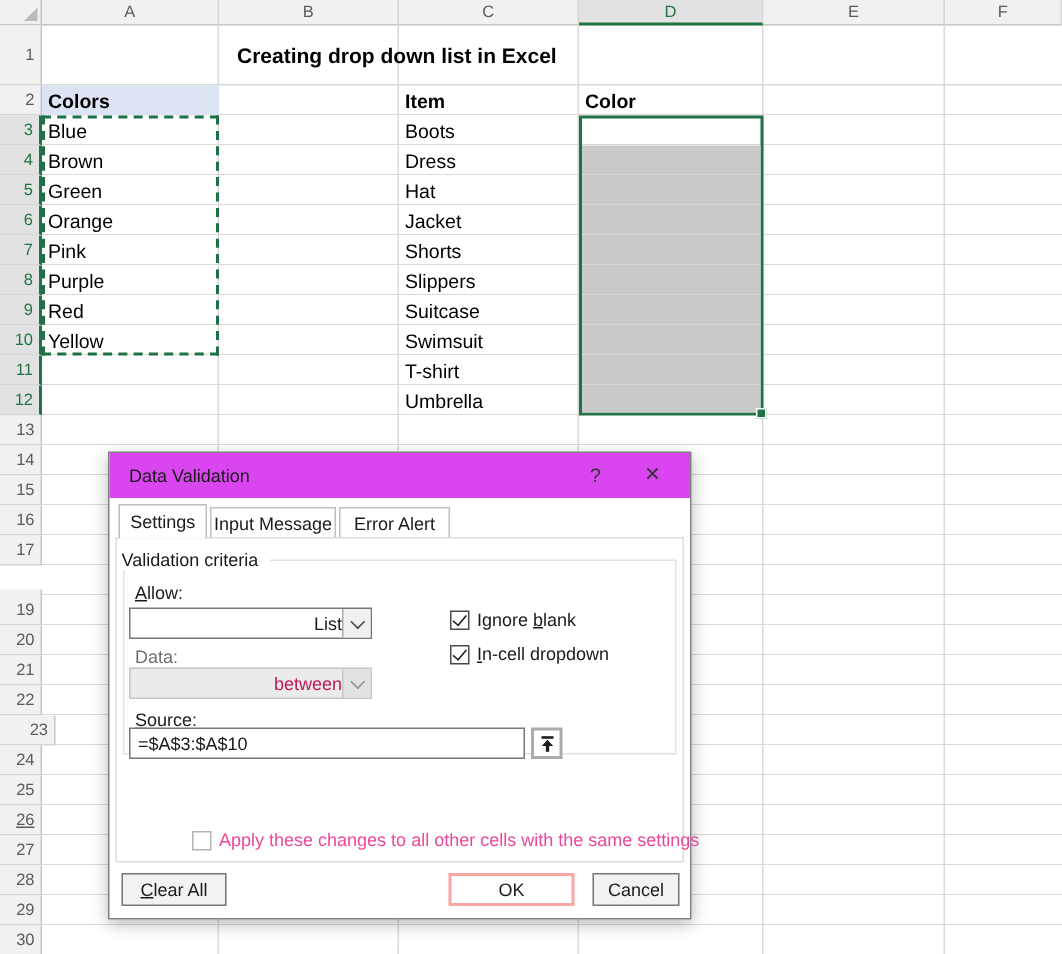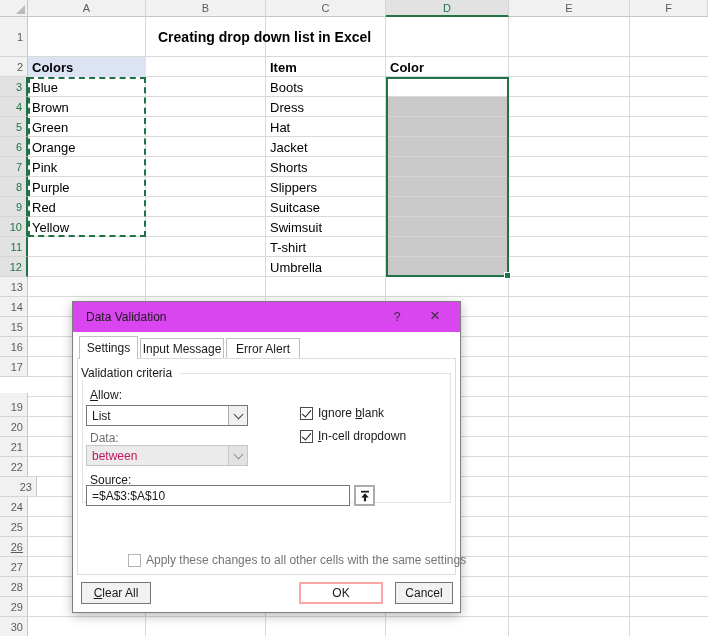--- a/index.html
+++ b/index.html
@@ -52,41 +52,41 @@
   .page{position:absolute;left:4px;top:56px;width:379px;height:217px;box-sizing:border-box;
         border:1px solid #DCDCDC;background:#fff;z-index:2;}
   .groupbox{position:absolute;left:4px;top:14px;width:369px;height:130px;box-sizing:border-box;
             border:1px solid #E2E2E2;}
   .group-label{position:absolute;left:-2px;top:-8px;background:#fff;padding:0 8px 0 0;}
   .lbl{position:absolute;white-space:nowrap;}
   .dim{color:#6F6F6F;}
   .u{text-decoration:underline;}
   .combo{position:absolute;width:162px;height:21px;box-sizing:border-box;border:1px solid #767676;
          background:#fff;display:flex;align-items:center;}
-  .combo-val{flex:1;padding-left:5px;white-space:nowrap;overflow:hidden;}
+  .combo-val{flex:1;padding-left:5px;white-space:nowrap;overflow:hidden;text-align:right;}
   .combo-btn{width:19px;height:100%;box-sizing:border-box;background:#F0F0F0;
              border-left:1px solid #ABABAB;display:flex;align-items:center;justify-content:center;}
   .chev{width:6px;height:6px;border-right:1.5px solid #444;border-bottom:1.5px solid #444;
         transform:rotate(45deg);margin-top:-3px;}
   .combo.dis{background:#EBEBEB;border-color:#C6C6C6;color:#be185d;}
   .combo.dis .combo-btn{background:#E2E2E2;border-left-color:#C6C6C6;}
   .combo.dis .chev{border-color:#909090;}
   .check-row{position:absolute;height:16px;display:flex;align-items:flex-end;white-space:nowrap;margin-left:40px;}
   .cb{position:relative;width:13px;height:13px;box-sizing:border-box;border:1px solid #4A4A4A;
       background:#fff;margin-right:5px;flex:0 0 auto;}
   .cb.unchecked{border-color:#B3B3B3;}
   .tick{position:absolute;left:3px;top:0;width:4px;height:8px;border-right:1.6px solid #1A1A1A;
         border-bottom:1.6px solid #1A1A1A;transform:rotate(40deg);}
   .src-input{position:absolute;left:8px;top:126px;width:264px;height:21px;box-sizing:border-box;
              border:1px solid #767676;font-family:"Liberation Sans",sans-serif;font-size:12px;
              padding:0 0 0 5px;background:#fff;color:#1A1A1A;border-radius:0;outline:none;}
   .collapse-btn{position:absolute;left:276px;top:126px;width:21px;height:21px;box-sizing:border-box;
                 border:2px solid #ABABAB;background:#fff;padding:0;display:flex;align-items:center;
                 justify-content:center;}
-  .apply-label{color:#737373;}
+  .apply-label{color:#ec4899;}
   .btn{position:absolute;height:22px;box-sizing:border-box;background:#F2F2F2;
        border:1px solid #767676;font-family:"Liberation Sans",sans-serif;font-size:12px;
        color:#1A1A1A;display:flex;align-items:center;justify-content:center;padding:0;}
   .btn.ok{background:#fff;border:2px solid #fca5a5;}
 </style>
 </head>
 <body>
 
 <div class="sheet">
 

